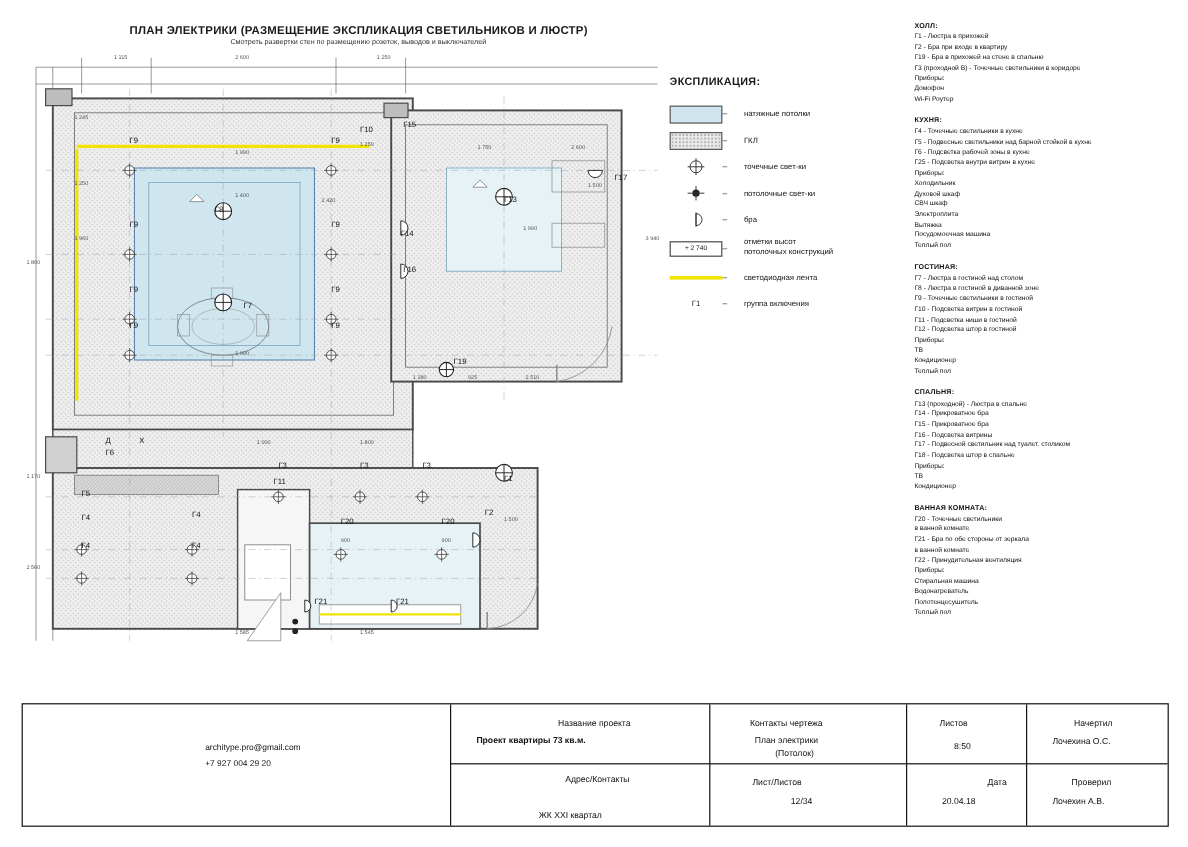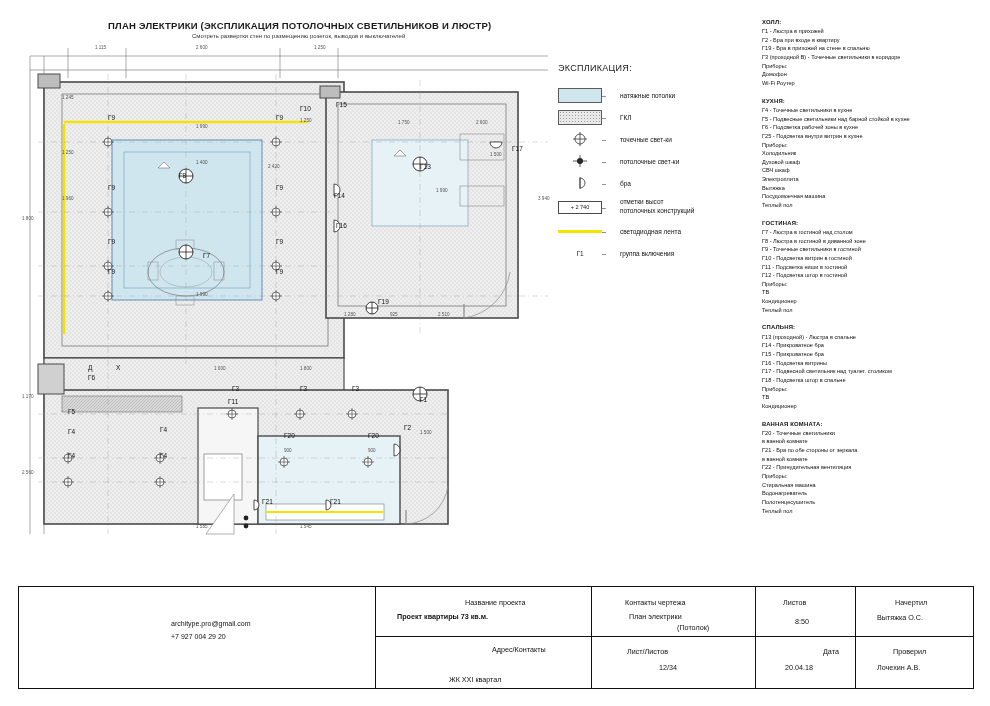--- a/index.html
+++ b/index.html
@@ -4,21 +4,21 @@
 <style>
   html,body{margin:0;padding:0;background:#ffffff;}
   body{width:990px;height:706px;font-family:"Liberation Sans",sans-serif;color:#1a1a1a;position:relative;overflow:hidden;}
   .sheet{position:absolute;left:0;top:0;width:990px;height:706px;}
 
   
   .title-main{position:absolute;left:108px;top:20px;font-size:9.5px;font-weight:bold;letter-spacing:.2px;white-space:nowrap;}
   .title-sub{position:absolute;left:192px;top:33px;font-size:6px;color:#333;white-space:nowrap;}
 
   
-  .legend-title{position:absolute;left:558px;top:63px;font-size:9px;font-weight:normal;letter-spacing:.3px;}
+  .legend-title{position:absolute;left:558px;top:63px;font-size:9px;font-weight:bold;letter-spacing:.3px;}
   .legend{position:absolute;left:558px;top:84px;width:230px;}
   .lrow{display:flex;align-items:center;height:22px;}
   .lswatch{width:44px;height:13px;flex:0 0 44px;display:flex;align-items:center;justify-content:center;}
   .ltext{font-size:6.5px;color:#111;margin-left:14px;white-space:nowrap;}
   .sw-stretch{width:44px;height:13px;background:#cfe6ee;border:1px solid #5b5b5b;}
   .sw-gkl{width:44px;height:13px;background:#e9e9e9;border:1px solid #5b5b5b;
     background-image:radial-gradient(#9a9a9a .5px,transparent .6px);background-size:3px 3px;}
   .sw-led{width:44px;height:3px;background:#f2e400;}
   .sw-mark{width:44px;height:11px;border:.8px solid #4a4a4a;font-size:5.5px;display:flex;align-items:center;justify-content:center;color:#111;}
   .ltext2{font-size:6.5px;color:#111;margin-left:14px;line-height:1.35;white-space:nowrap;}
@@ -41,21 +41,21 @@
   .logo-txt{position:absolute;left:20px;top:14px;font-size:17px;font-weight:bold;letter-spacing:1px;line-height:1.05;}
   .logo-tri{position:absolute;left:84px;top:12px;width:0;height:0;border-left:8px solid transparent;border-right:8px solid transparent;border-bottom:13px solid #111;}
   .logo-bar{position:absolute;left:20px;top:52px;width:88px;height:7px;background:#111;}
   .contact{position:absolute;left:152px;top:30px;font-size:7px;line-height:1.9;color:#111;}
 </style>
 </head>
 <body>
 
 <div class="sheet">
 
-  <div class="title-main">ПЛАН ЭЛЕКТРИКИ (ЭКСПЛИКАЦИЯ ПОТОЛОЧНЫХ СВЕТИЛЬНИКОВ И ЛЮСТР)</div>
+  <div class="title-main">ПЛАН ЭЛЕКТРИКИ (РАЗМЕЩЕНИЕ ЭКСПЛИКАЦИЯ СВЕТИЛЬНИКОВ И ЛЮСТР)</div>
   <div class="title-sub">Смотреть развертки стен по размещению розеток, выводов и выключателей</div>
 
   <svg width="556" height="546" viewBox="0 0 556 546" style="position:absolute;left:8px;top:34px;">
     <defs>
       <pattern id="hatch" width="4" height="4" patternUnits="userSpaceOnUse">
         <rect width="4" height="4" fill="#efefef"></rect>
         <circle cx="1" cy="1" r="0.45" fill="#9b9b9b"></circle>
         <circle cx="3" cy="3" r="0.45" fill="#9b9b9b"></circle>
       </pattern>
       <pattern id="wallhatch" width="3" height="3" patternUnits="userSpaceOnUse">
@@ -456,33 +456,33 @@
     <div class="vline" style="left:836px;"></div>
 
 
     <div class="contact">
       <div>architype.pro@gmail.com</div>
       <div>+7 927 004 29 20</div>
     </div>
 
     <div class="cellt" style="left:446px;top:11px;">Название проекта</div>
     <div class="cellt" style="left:378px;top:25px;font-weight:bold;">Проект квартиры 73 кв.м.</div>
-    <div class="cellt" style="left:473px;top:58px;">Адрес/Контакты</div>
+    <div class="cellt" style="left:452px;top:58px;">Адрес/Контакты</div>
     <div class="cellt" style="left:430px;top:88px;">ЖК XXI квартал</div>
 
     <div class="cellt" style="left:606px;top:11px;">Контакты чертежа</div>
     <div class="cellt" style="left:610px;top:25px;">План электрики</div>
-    <div class="cellt" style="left:658px;top:36px;">(Потолок)</div>
+    <div class="cellt" style="left:627px;top:36px;">(Потолок)</div>
     <div class="cellt" style="left:608px;top:60px;">Лист/Листов</div>
     <div class="cellt" style="left:640px;top:76px;">12/34</div>
 
     <div class="cellt" style="left:764px;top:11px;">Листов</div>
     <div class="cellt" style="left:776px;top:30px;">8:50</div>
     <div class="cellt" style="left:804px;top:60px;">Дата</div>
     <div class="cellt" style="left:766px;top:76px;">20.04.18</div>
 
     <div class="cellt" style="left:876px;top:11px;">Начертил</div>
-    <div class="cellt" style="left:858px;top:26px;">Вытяжка О.С.</div>
+    <div class="cellt" style="left:858px;top:26px;">Лочехина О.С.</div>
     <div class="cellt" style="left:874px;top:60px;">Проверил</div>
     <div class="cellt" style="left:858px;top:76px;">Лочехин А.В.</div>
   </div>
 
 </div>
 
 </body></html>

